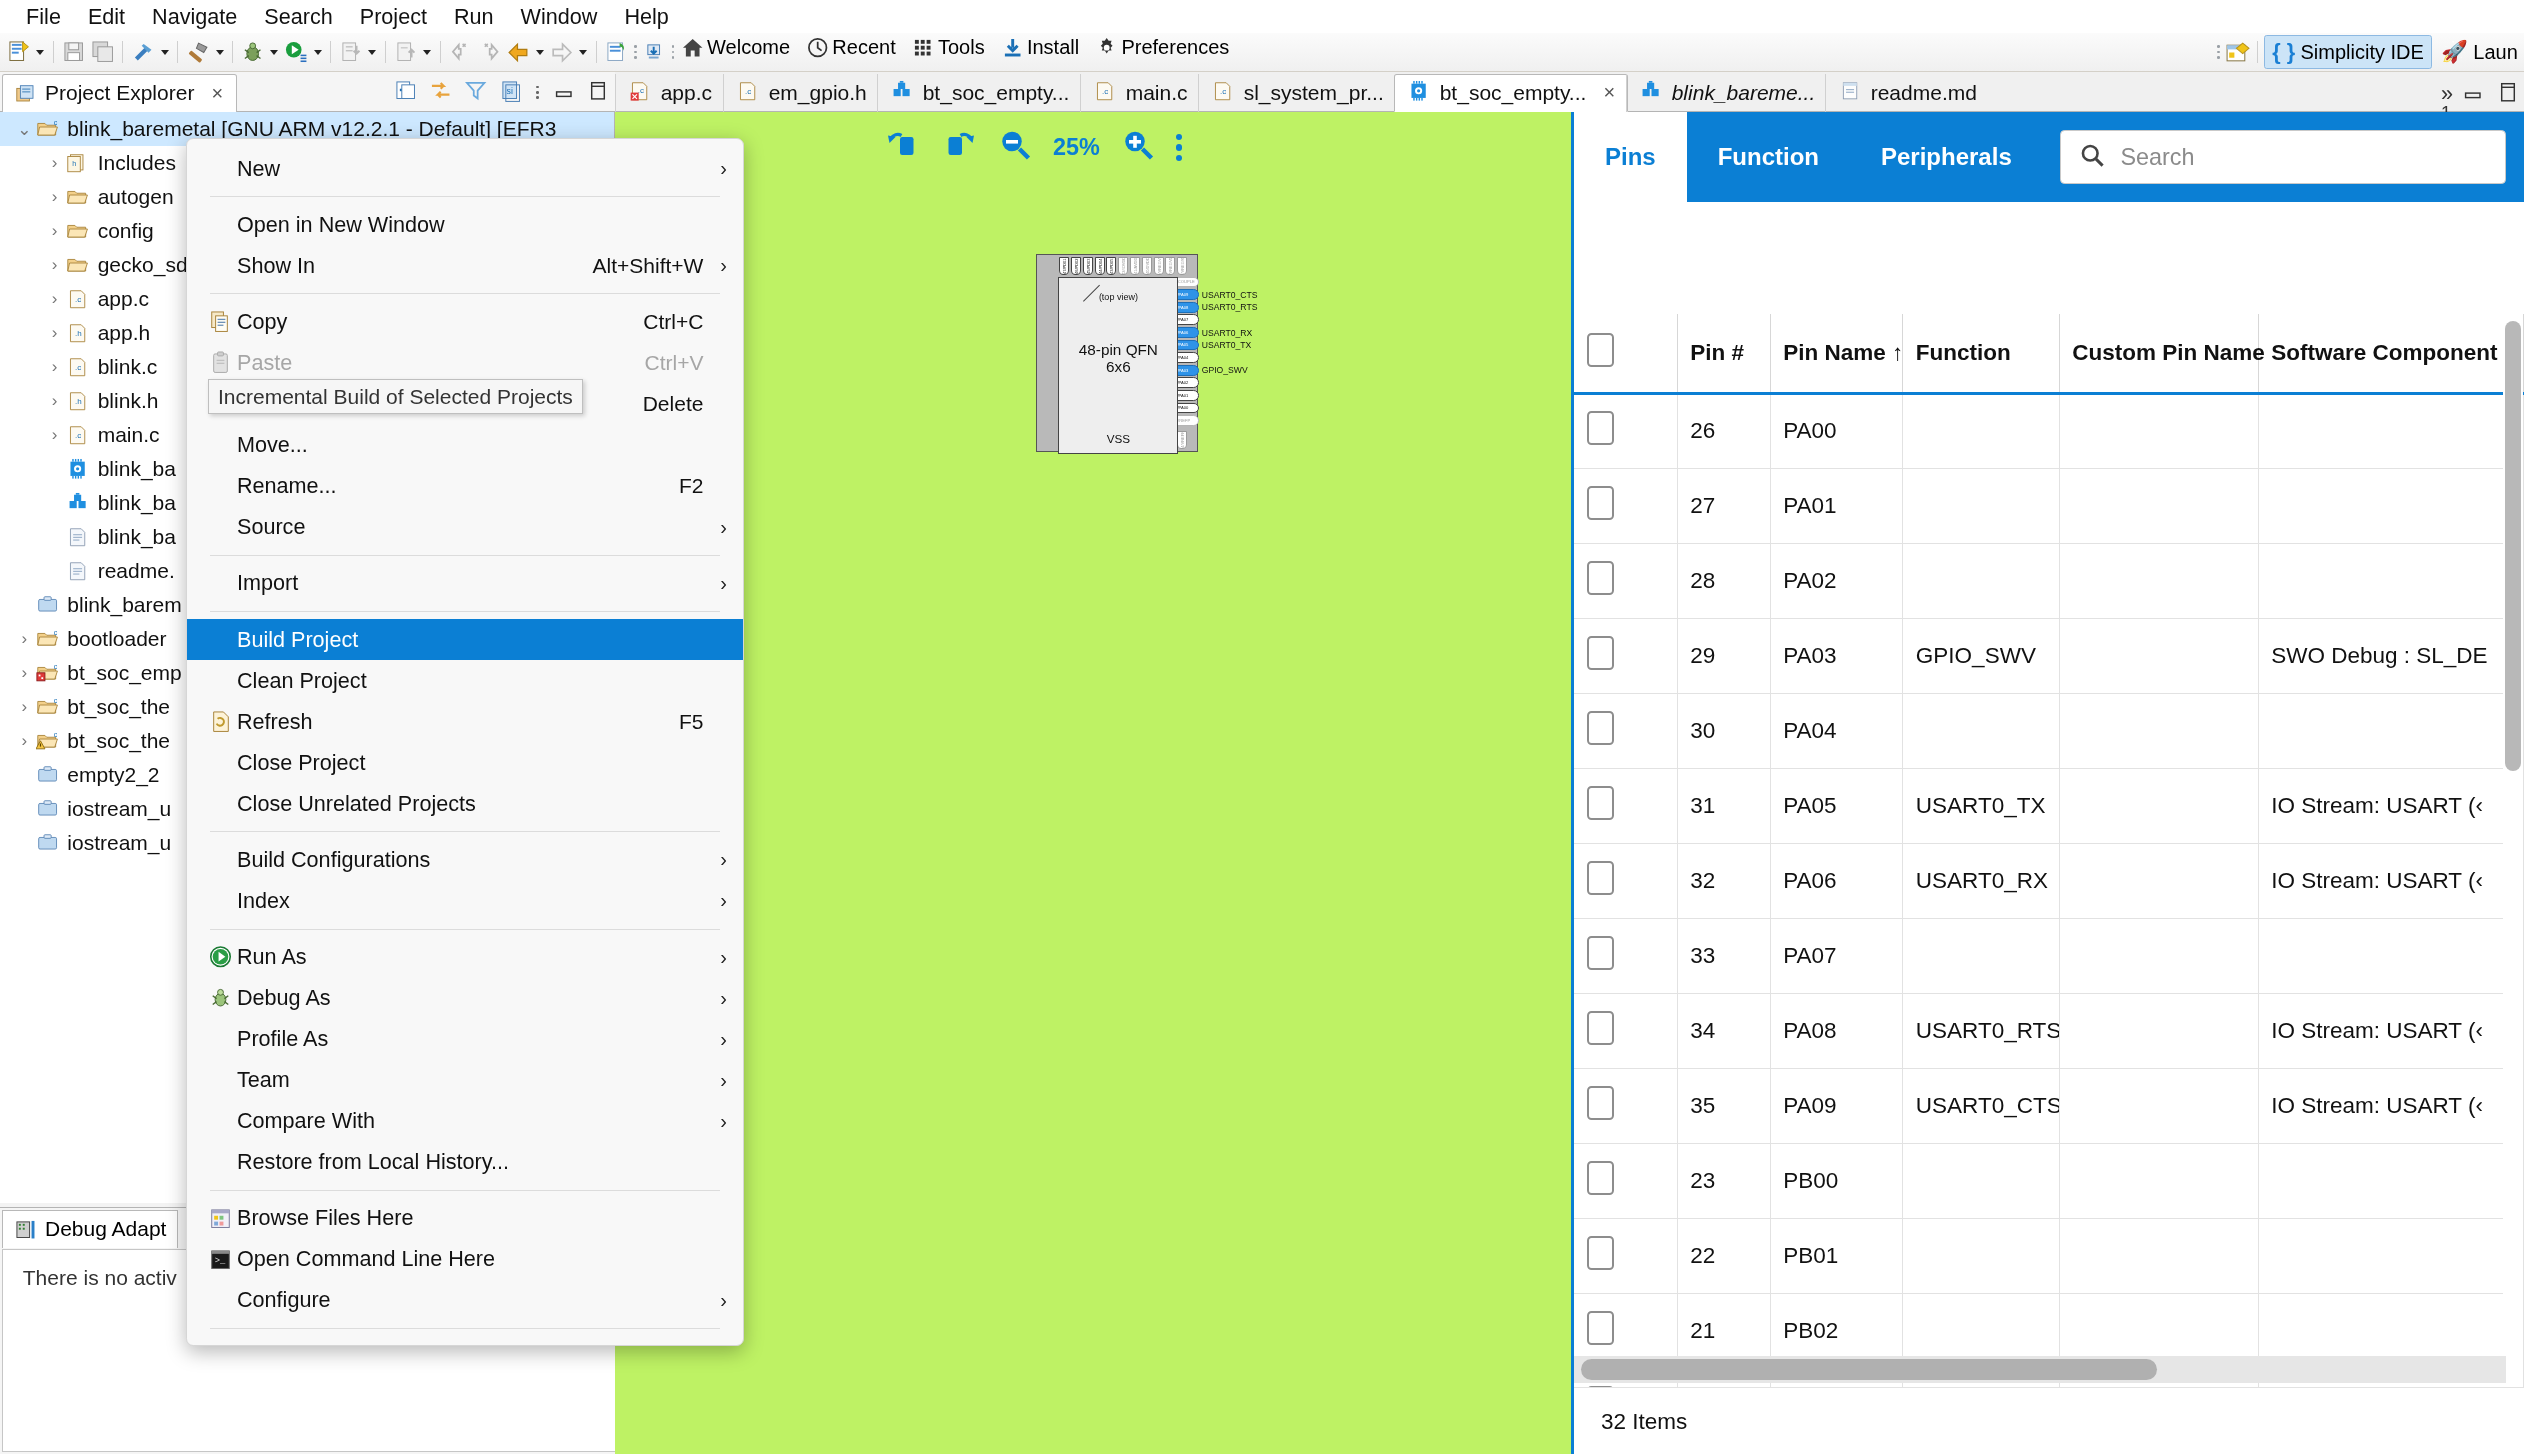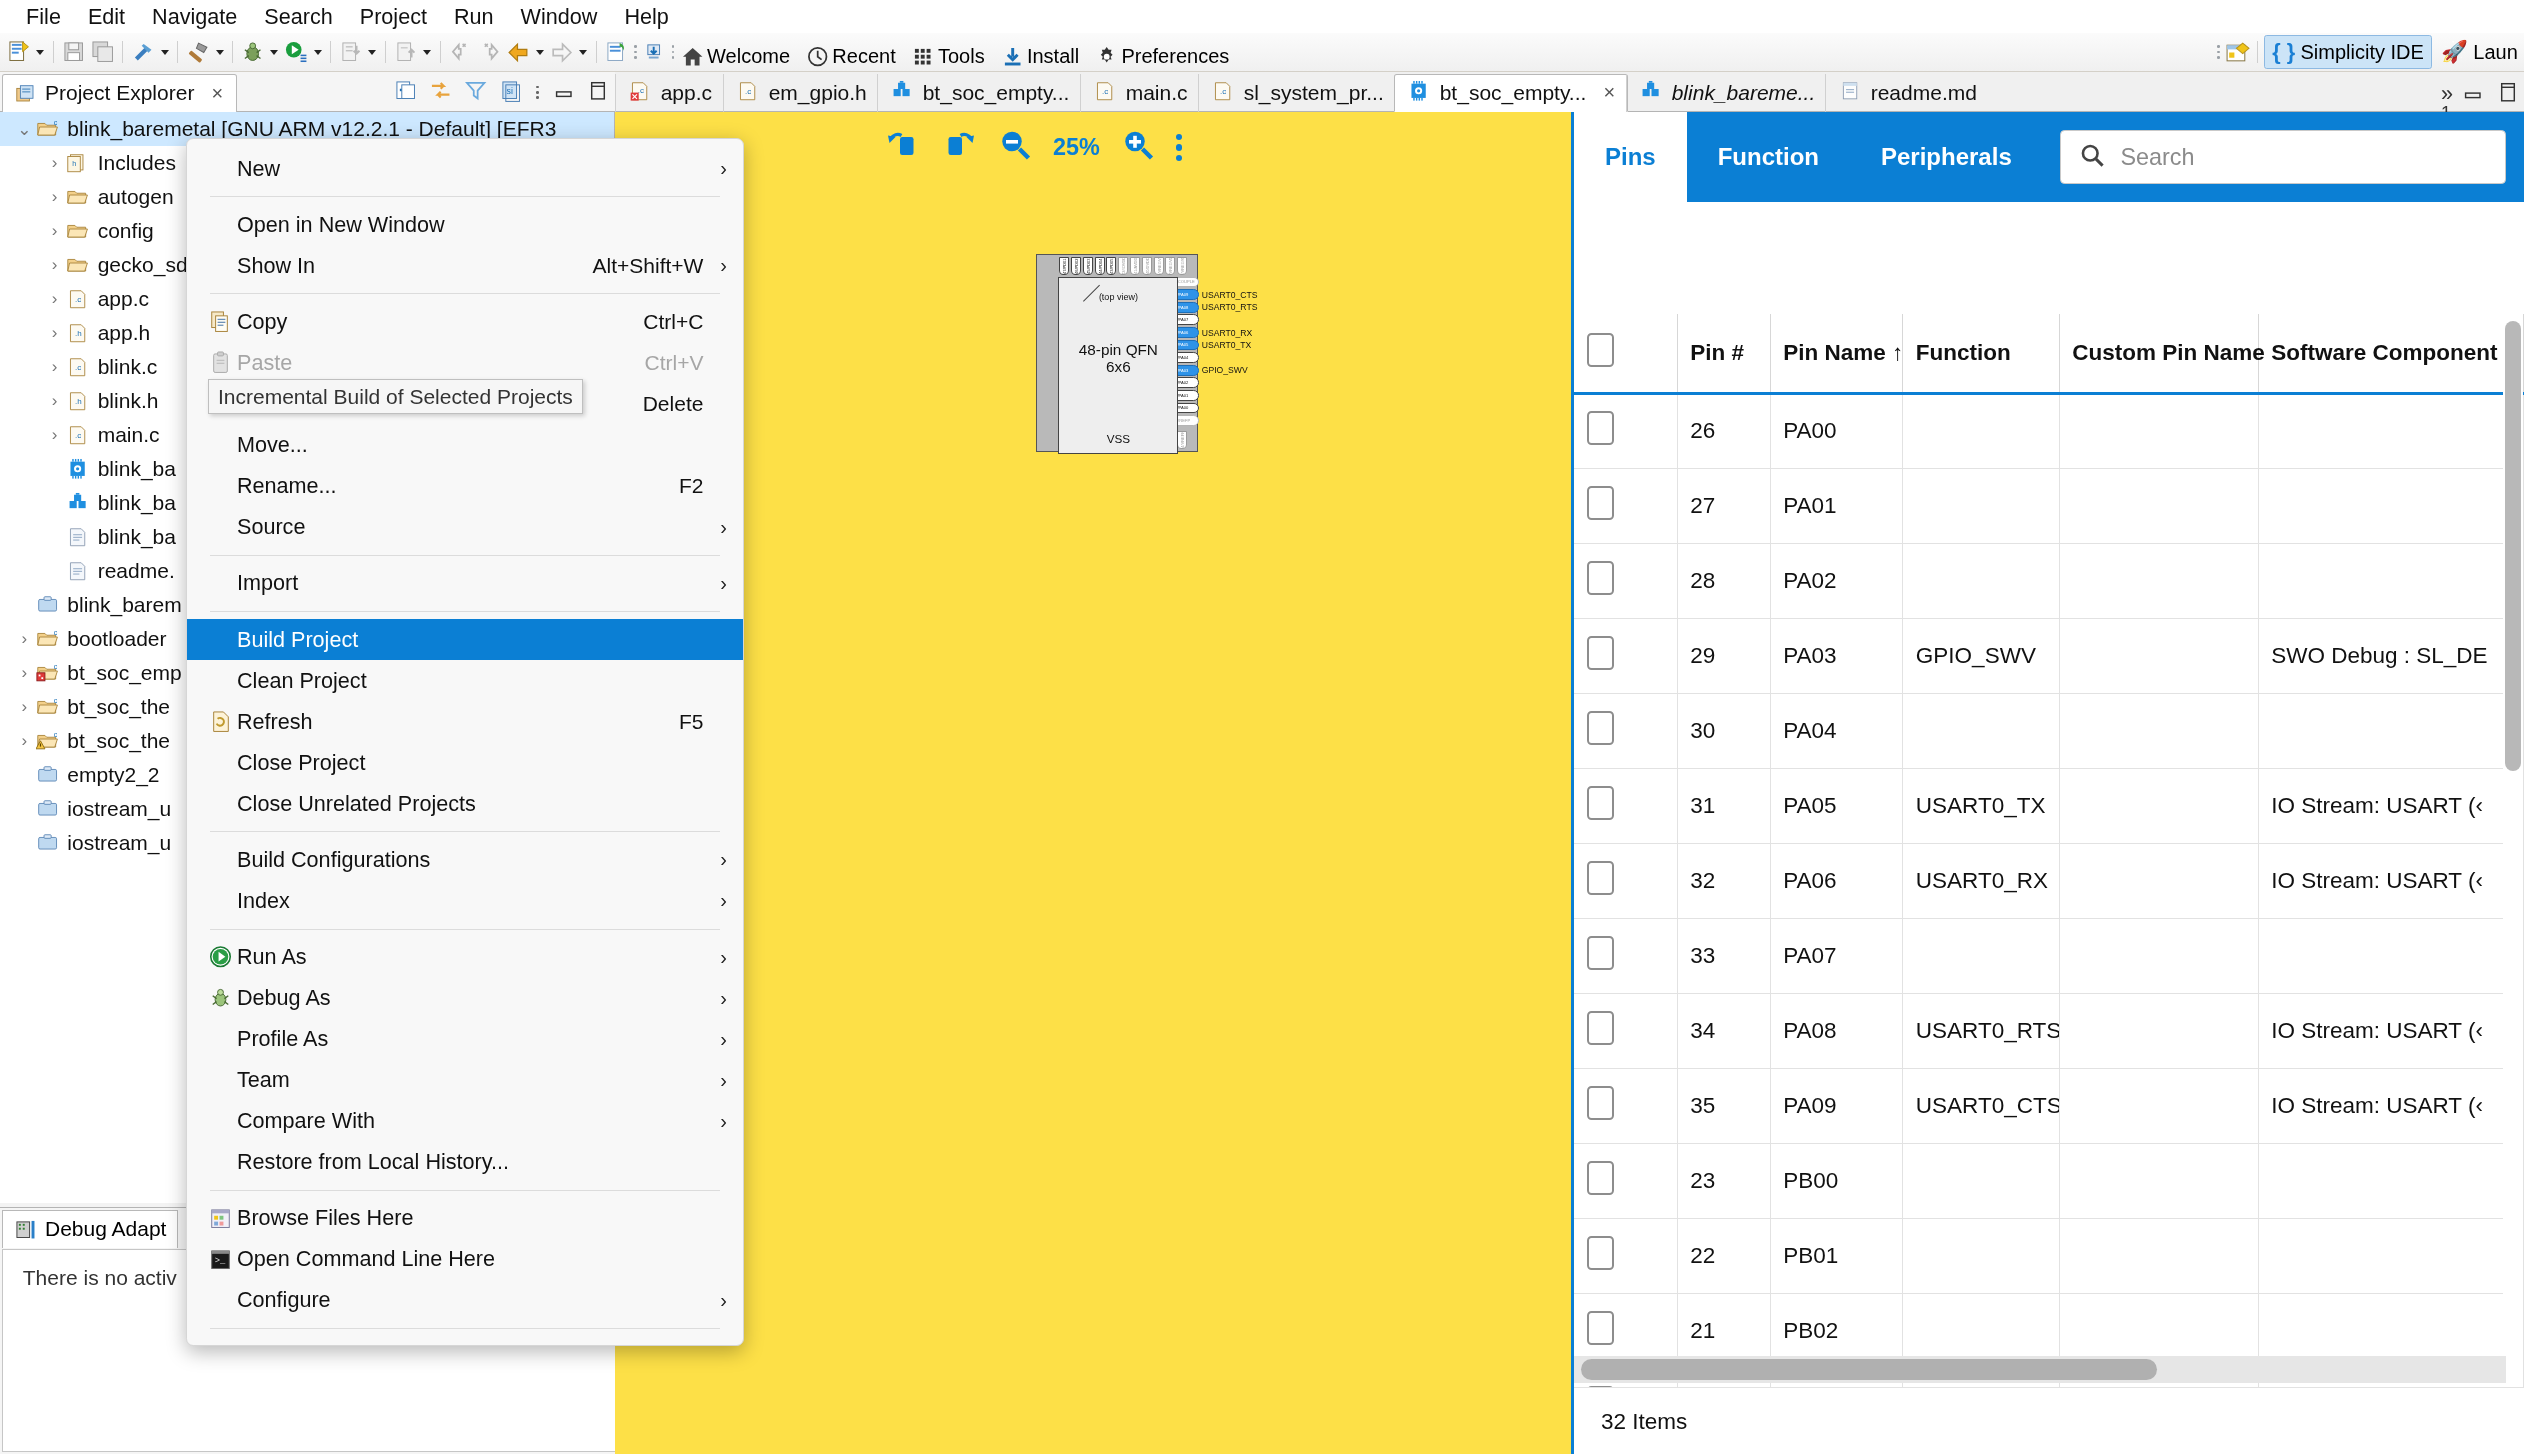--- a/index.html
+++ b/index.html
@@ -29,21 +29,21 @@
     display:flex; align-items:center; padding-left:5.4px; gap:1.8px;
   }
   .tb { width:27px; height:27px; display:flex; align-items:center; justify-content:center; position:relative; }
   .tb svg { display:block; }
   .tb-arrow { width:12.6px; height:27px; display:flex;align-items:center;justify-content:center; }
   .tb-arrow::after { content:""; border-left:4.5px solid transparent;border-right:4.5px solid transparent;border-top:5.4px solid #222; }
   .tb-sep { width:0.9px; height:21.6px; background:#cfcfcf; margin:0 4.5px; }
   .tb-dots { width:7.2px;height:25px;display:flex;flex-direction:column;justify-content:center;align-items:center;gap:2.7px;}
   .tb-dots i { width:2.7px;height:2.7px;background:#9aa0a6;border-radius:50%;display:block;}
   .tbtext { font-size:20px; color:#000; margin-left:2.7px; margin-right:9px; white-space:nowrap;}
-  .tbitem { display:flex;align-items:flex-end; height:32px; padding:0 2.7px;}
+  .tbitem { display:flex;align-items:flex-start; height:32px; padding:0 2.7px;}
   .perspbtn { display:flex; align-items:center; gap:5.4px; padding:2.7px 7.2px; border-radius:2.7px; font-size:20px;}
   .perspbtn.active { background:#cce4f7; border:0.9px solid #8db9e2;}
 
   
   .pe-tabzone { position:absolute; left:0; top:72px; width:615px; height:40px; background:#f5f5f5; border-bottom:0.9px solid #b4b4b4;}
   .pe-tab {
     position:absolute; left:1.8px; top:1.8px; height:38px; padding:0 12.6px;
     background:#ffffff; border:0.9px solid #b8b8b8; border-bottom:none;
     display:flex; align-items:center; gap:8px; font-size:21px; color:#111;
     border-radius:2.7px 2.7px 0 0;
@@ -71,21 +71,21 @@
   .pe-hscroll { position:absolute; left:10.8px; bottom:10.8px; width:594px; height:14.4px; background:#e8e8e8;}
   .pe-hscroll i { position:absolute; left:9px; top:0; width:108px; height:14.4px; background:#9a9a9a; display:block;}
 
   
   .da-panel { position:absolute; left:0; top:1207px; width:684px; height:248px; background:#f5f5f5; border-top:0.9px solid #b4b4b4;}
   .da-tab { position:absolute; left:1.8px; top:1.8px; height:38px; padding:0 10.8px; display:flex; align-items:center; gap:8px; font-size:21px; background:#fff; border:0.9px solid #b8b8b8; border-bottom:none; }
   .da-body { position:absolute; left:1.8px; top:41px; width:681px; height:203px; background:#ffffff; border:0.9px solid #c6c6c6; }
   .da-text { padding:16px 20px; font-size:21px; color:#333; }
 
   
-  .editor { position:absolute; left:615px; top:112px; width:956px; height:1343px; background:#fde047; }
+  .editor { position:absolute; left:615px; top:112px; width:956px; height:1343px; background:#bef264; }
   .zoomtools { position:absolute; left:270px; top:16px; display:flex; align-items:center; gap:20px; }
   .zoompct { font-size:23.4px; color:#0b7fd4; font-weight:bold;}
   .kebab { display:flex;flex-direction:column;gap:4.5px;align-items:center;}
   .kebab i { width:6.3px;height:6.3px;background:#0b7fd4;border-radius:50%;display:block;}
 
   .chip-wrap { position:absolute; left:1.8px; top:126px; width:950px; height:423px; }
   .chip-outer { position:absolute; left:419px; top:16px; width:162px; height:198px; background:#b9b9b9; border:1.8px solid #555;}
   .chip-inner { position:absolute; left:21.6px; top:21.6px; width:120px; height:177px; background:#eeeeee; border:1.8px solid #444;}
   .chip-title { position:absolute; top:14.4px; left:0; width:100%; text-align:center; font-size:9px; color:#111;}
   .chip-main  { position:absolute; top:63px; left:0; width:100%; text-align:center; font-size:15.3px; color:#111; line-height:1.15;}

